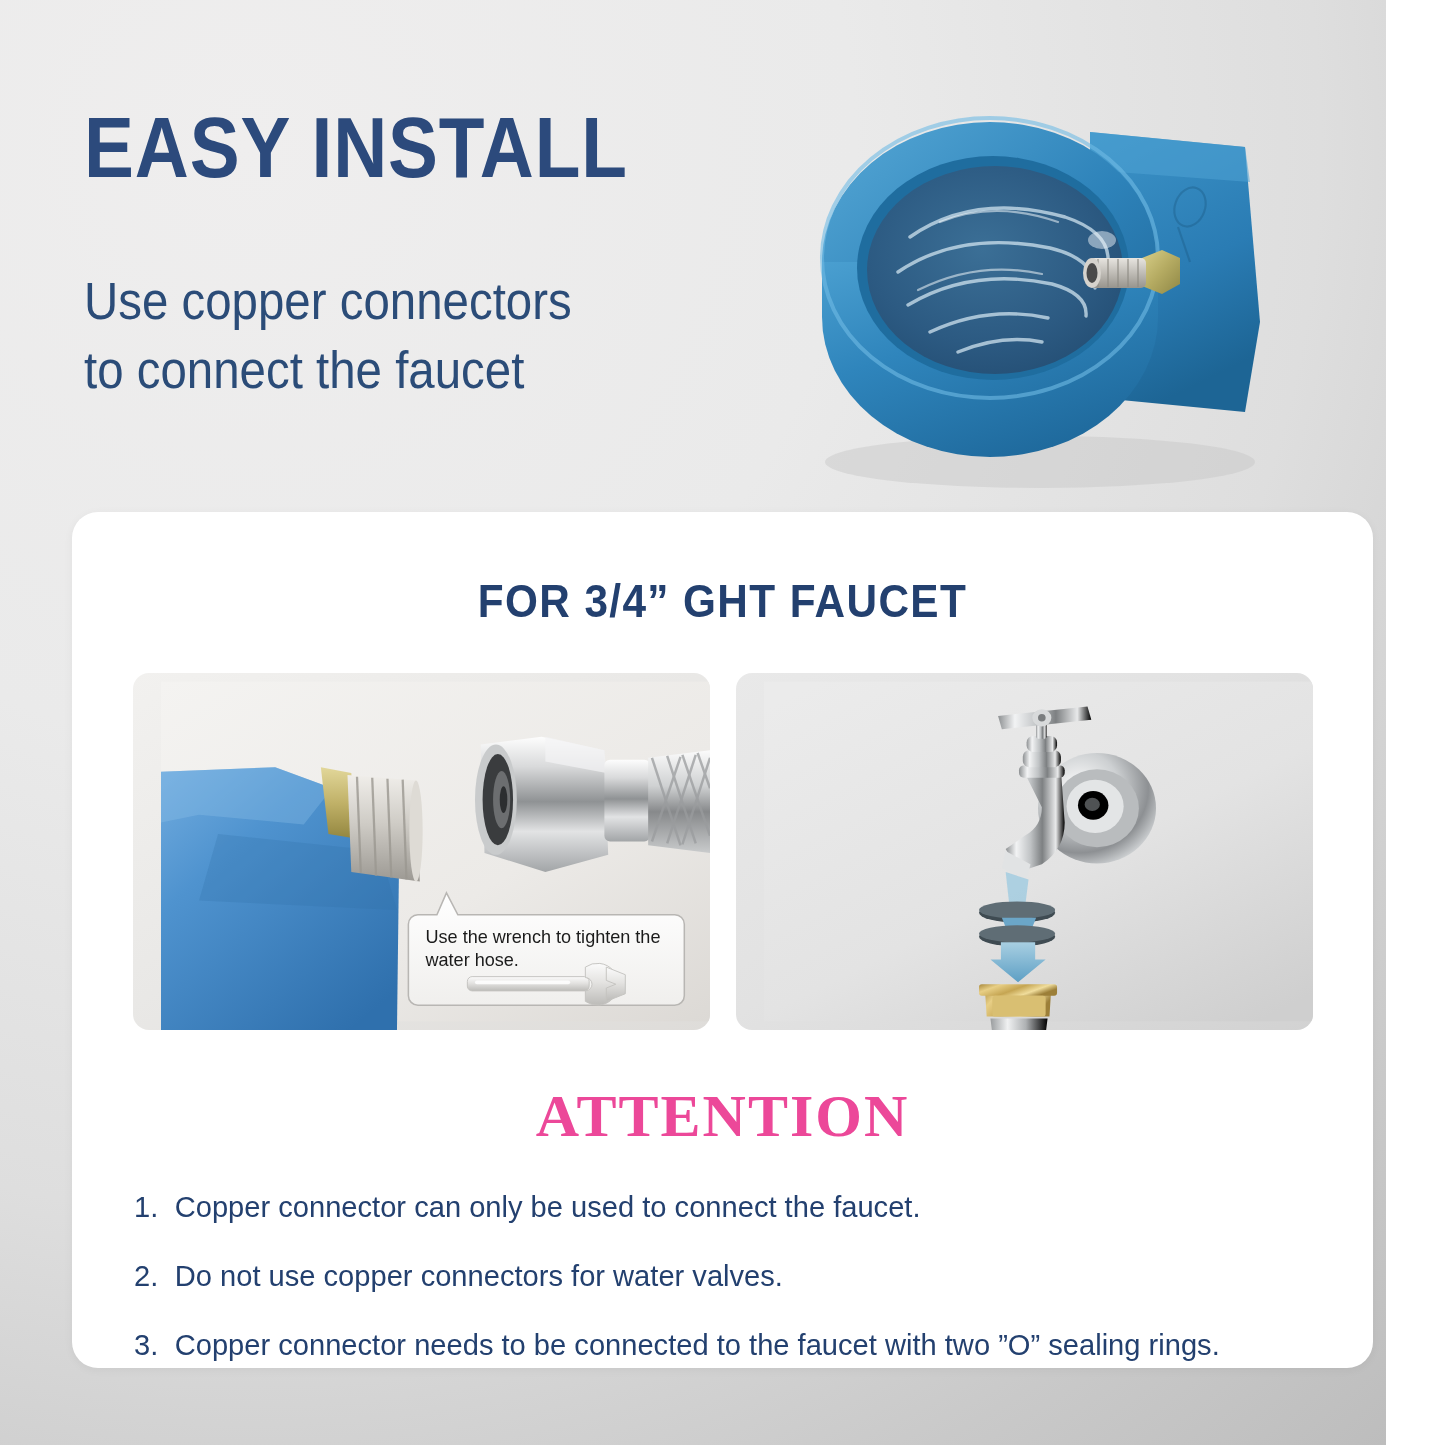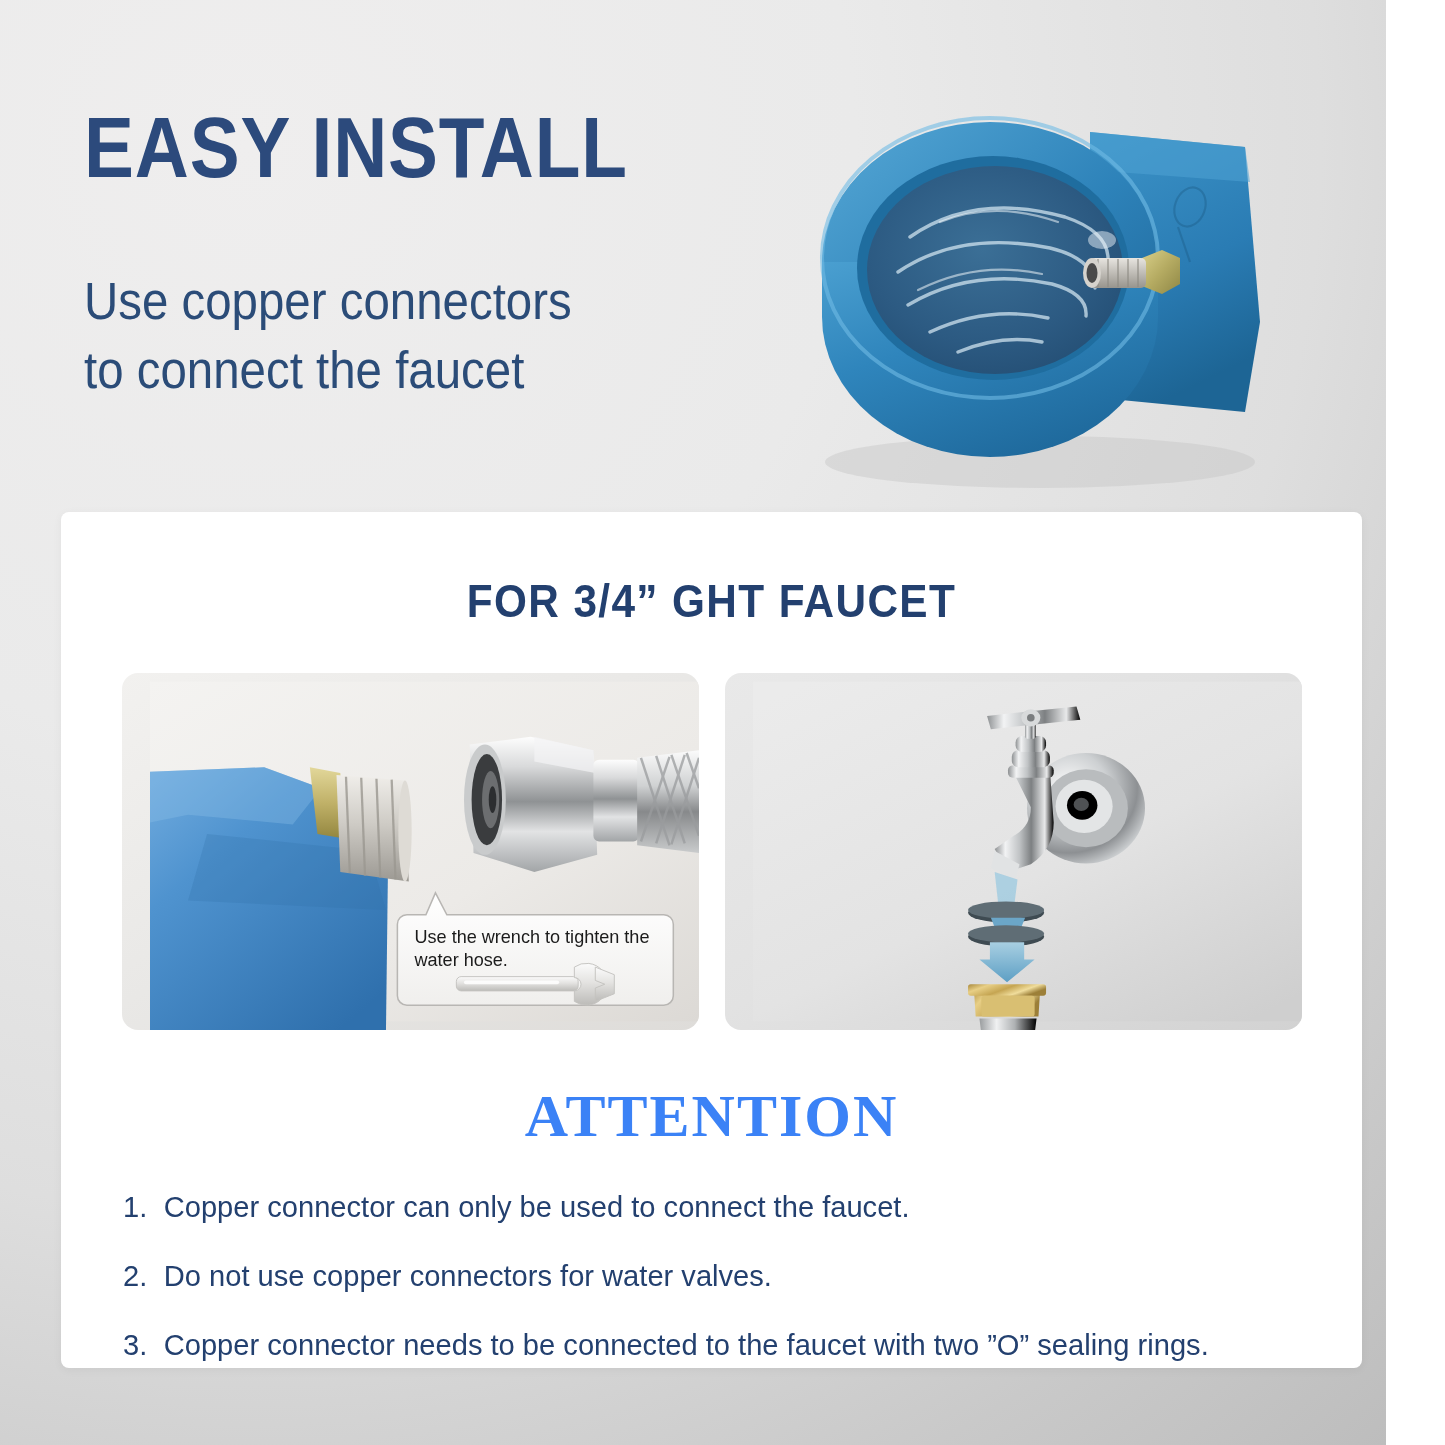--- a/index.html
+++ b/index.html
@@ -46,24 +46,24 @@
   .hero {
     position:absolute;
     left:790px; top:62px;
     width:500px; height:430px;
   }
   .hero svg { width:100%; height:100%; display:block; }
 
   
   .card {
     position:absolute;
-    left:61px; top:512px;
+    left:72px; top:512px;
     width:1301px; height:856px;
     background:#ffffff;
-    border-radius:8px;
+    border-radius:26px;
     box-shadow:0 2px 10px rgba(0,0,0,0.05);
   }
 
   .card-title {
     position:absolute;
     left:0; right:0; top:62px;
     text-align:center;
     font-size:46px;
     font-weight:bold;
     letter-spacing:1.5px;
@@ -92,21 +92,21 @@
 
   
   .attention {
     position:absolute;
     left:0; right:0; top:570px;
     text-align:center;
     font-family:"Liberation Serif", serif;
     font-size:60px;
     font-weight:bold;
     letter-spacing:2px;
-    color:#3b82f6;
+    color:#ec4899;
   }
 
   
   .notes {
     position:absolute;
     left:62px; top:672px;
     right:40px;
   }
   .note {
     display:flex;

